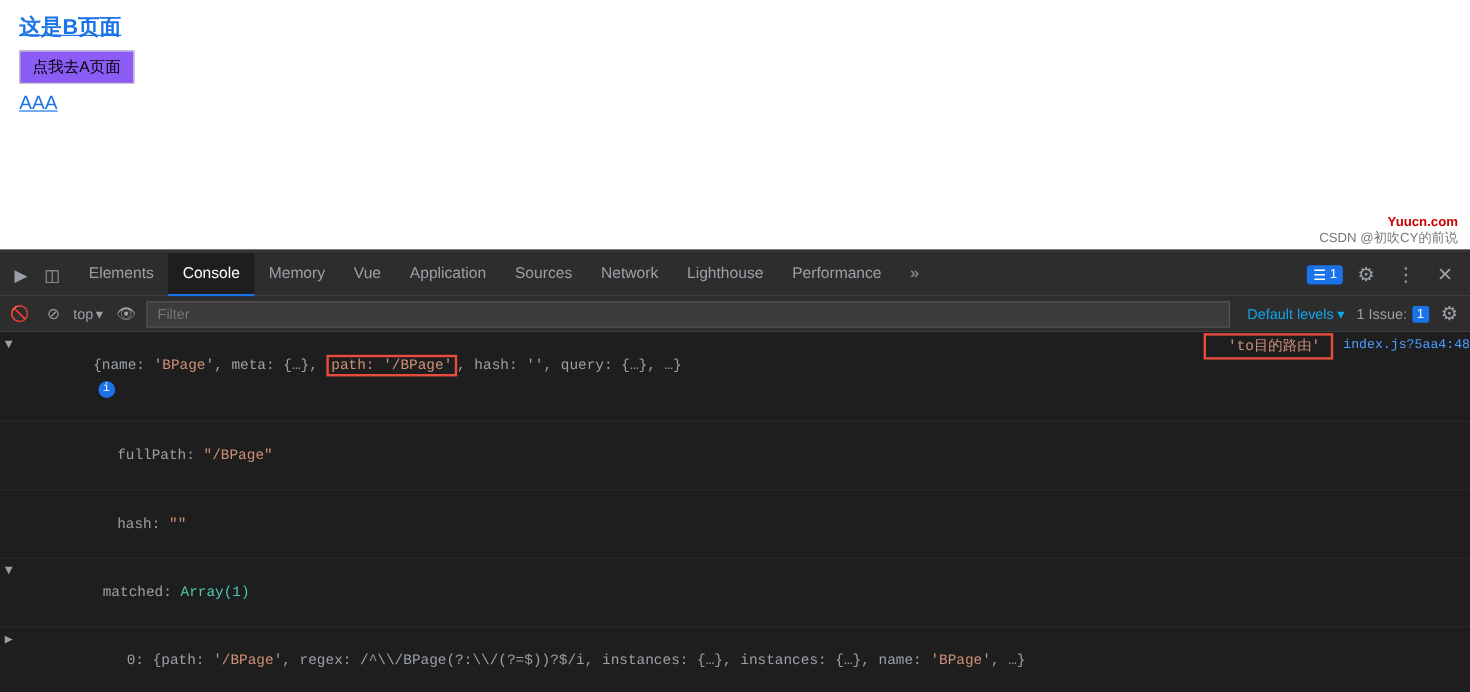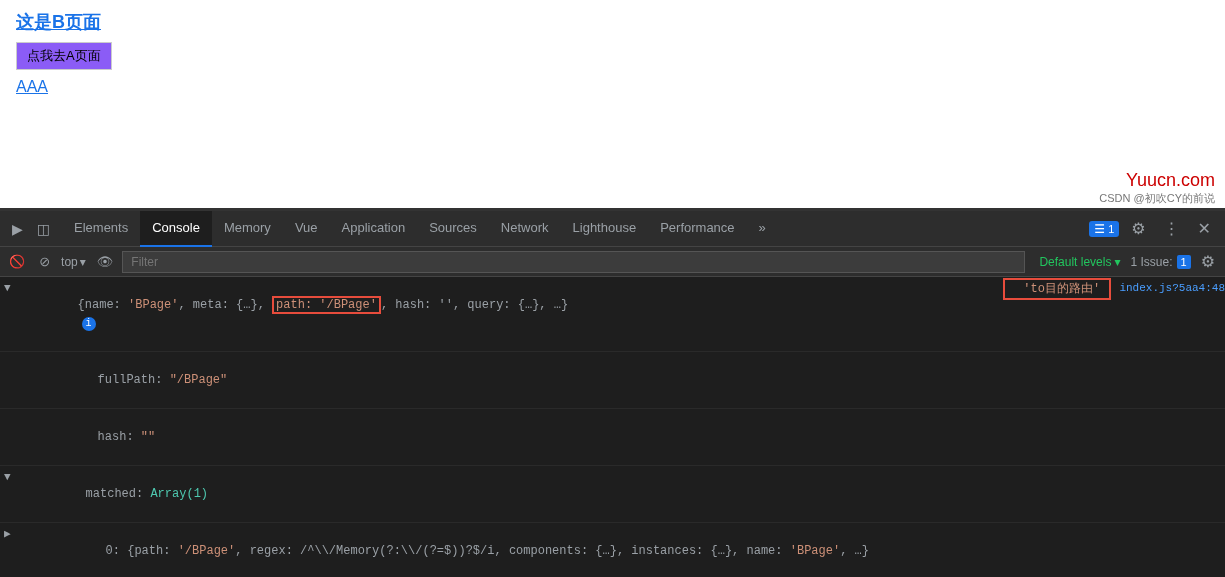--- a/index.html
+++ b/index.html
@@ -141,21 +141,21 @@
       background: #3c3c3c;
       border: 1px solid #555;
       color: #ddd;
       font-size: 12px;
       padding: 2px 8px;
       height: 22px;
       outline: none;
     }
 
     .default-levels {
-      color: #22c55e;
+      color: #0ea5e9;
       font-size: 12px;
       padding: 0 6px;
       cursor: pointer;
       display: flex;
       align-items: center;
       gap: 3px;
       margin-left: 4px;
       text-align: center;
     }
 
@@ -289,21 +289,21 @@
 </head>
 <body>
 
 <div class="page-area">
   <div style="padding: 10px 16px;">
     <div class="page-title">这是B页面</div>
     <button class="page-button">点我去A页面</button>
     <div class="page-link">AAA</div>
   </div>
   <div class="bottom-watermark">
-    <div style="color:#cc0000; font-size:18px; font-weight:normal;">Yuucn.com</div>
+    <div style="color:#cc0000; font-size:11px; font-weight:bold;">Yuucn.com</div>
     <div style="color:#777; font-size:11px;">CSDN @初吹CY的前说</div>
   </div>
 </div>
 
 <div id="devtools" class="devtools-border">
 
   <div class="devtools-toolbar">
 
     <div class="toolbar-icons">
       <span class="toolbar-icon">▶</span>
@@ -381,21 +381,21 @@
     <div class="console-line">
       <span class="line-arrow">▼</span>
       <span class="line-content">
         <span style="padding-left:8px;"></span><span class="key-normal">matched: </span><span class="key-blue">Array(1)</span>
       </span>
     </div>
 
     <div class="console-line">
       <span class="line-arrow">▶</span>
       <span class="line-content">
-        <span style="padding-left:28px;"></span><span class="key-normal">0: {path: </span><span class="key-string">'/BPage'</span><span class="key-normal">, regex: /^\\/Memory(?:\\/(?=$))?$/i, components: {…}, instances: {…}, name: </span><span class="key-string">'BPage'</span><span class="key-normal">, …}</span>
+        <span style="padding-left:28px;"></span><span class="key-normal">0: {path: </span><span class="key-string">'/BPage'</span><span class="key-normal">, regex: /^\\/BPage(?:\\/(?=$))?$/i, instances: {…}, instances: {…}, name: </span><span class="key-string">'BPage'</span><span class="key-normal">, …}</span>
       </span>
     </div>
 
     <div class="console-line">
       <span class="line-arrow"></span>
       <span class="line-content">
         <span style="padding-left:36px;"></span><span class="key-normal">length: </span><span class="key-num">1</span>
       </span>
     </div>
 

